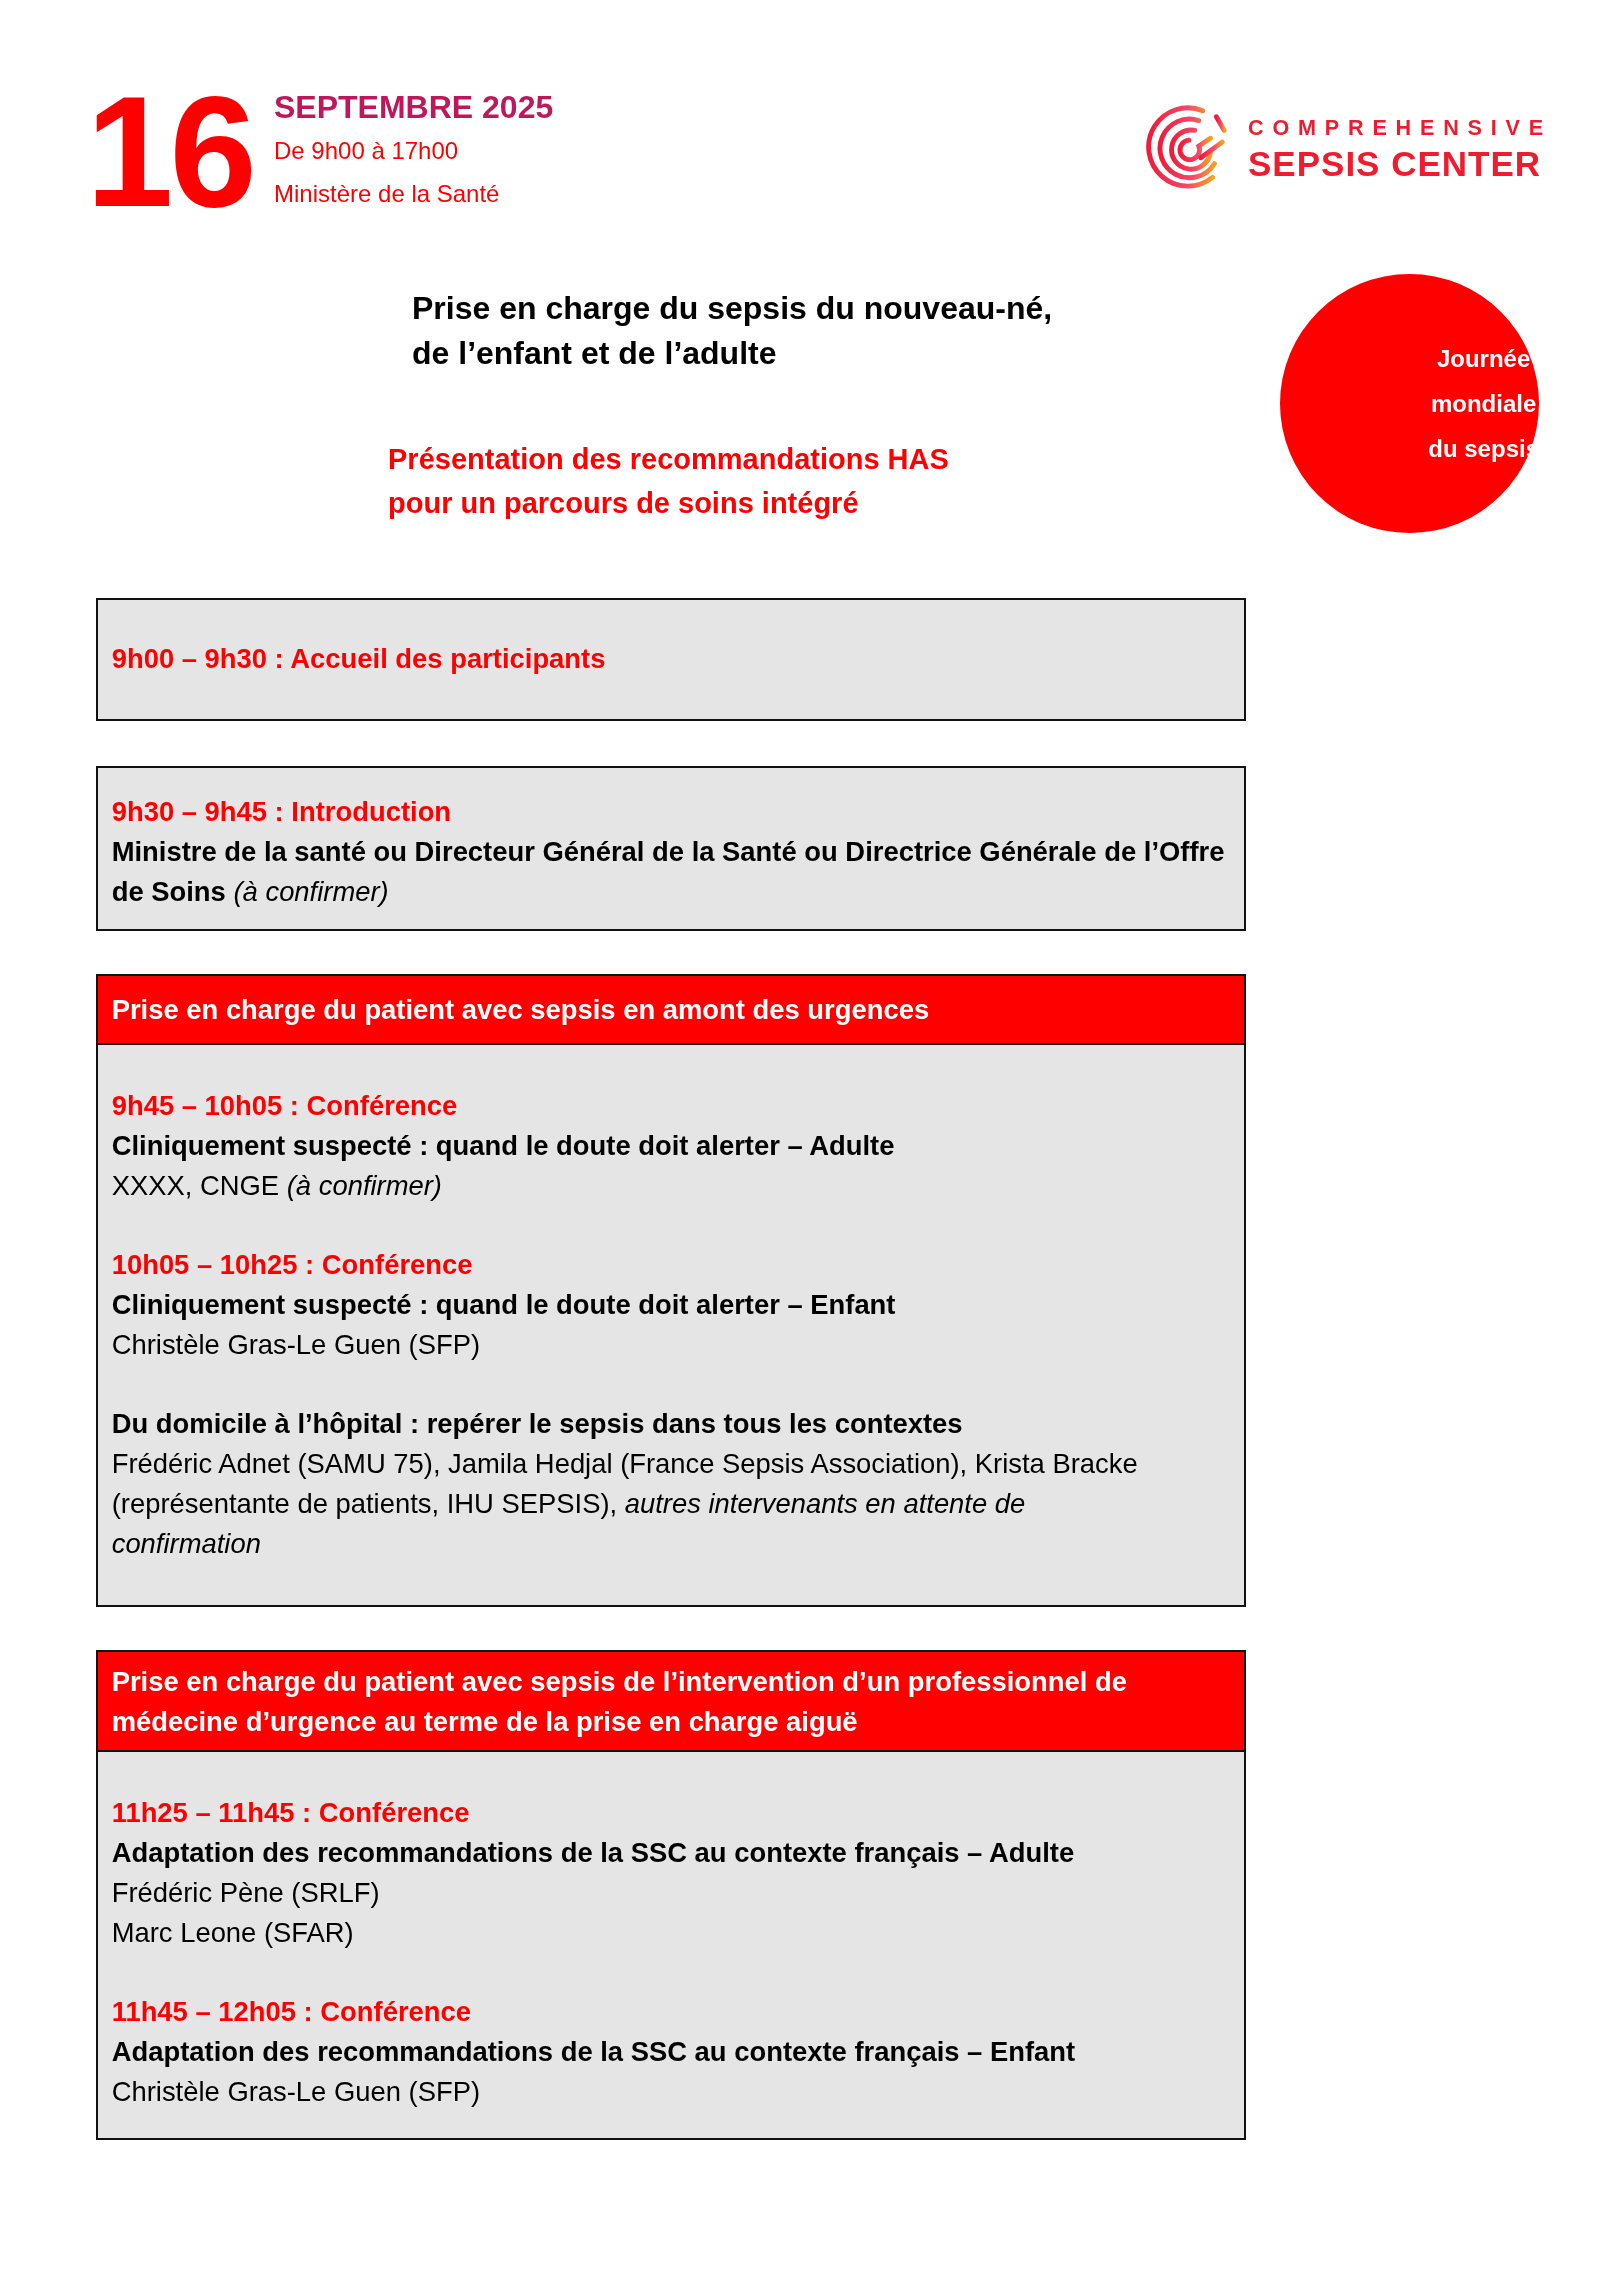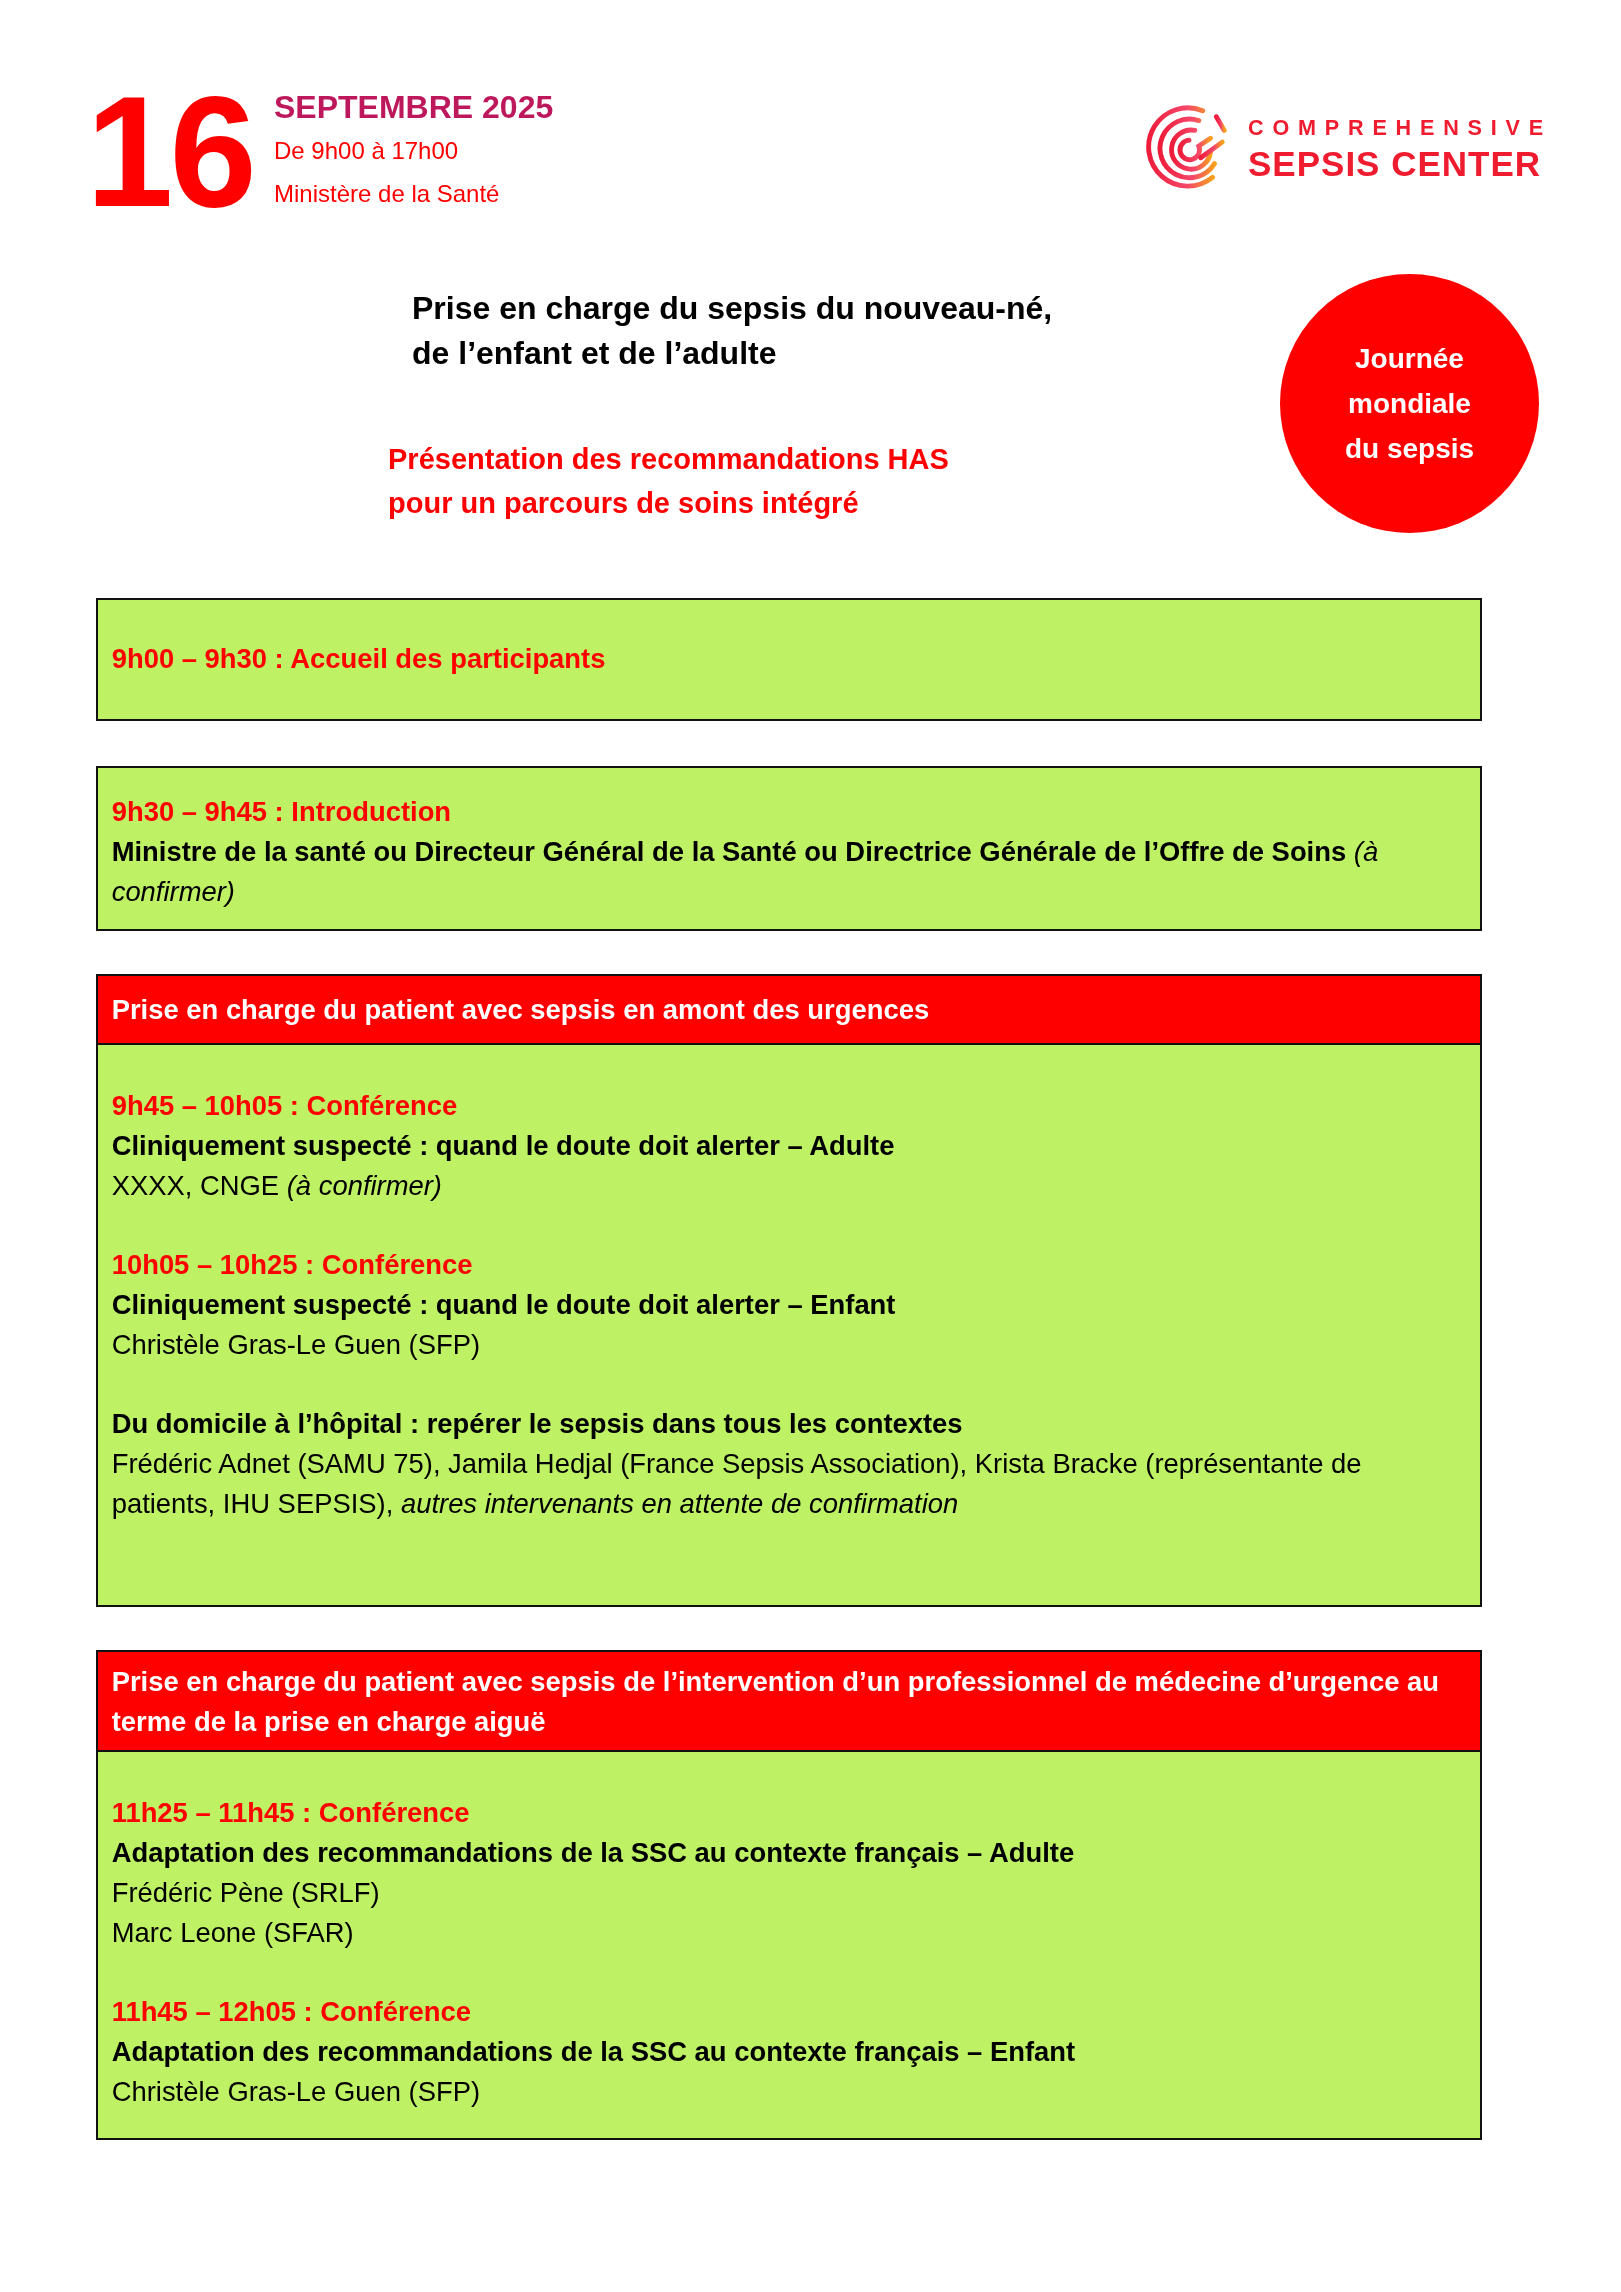--- a/index.html
+++ b/index.html
@@ -16,24 +16,24 @@
   #logo svg { position:absolute; left:0; top:0; }
   #logo .l1 { position:absolute; left:106px; top:11.8px; font-size:21.6px; font-weight:bold;
               letter-spacing:8.8px; color:#ee1c2e; }
   #logo .l2 { position:absolute; left:106px; top:41px; font-size:35px; font-weight:bold;
               letter-spacing:1px; color:#ee1c2e; line-height:39px; }
 
   #title { position:absolute; left:412px; top:286px; font-size:32px; font-weight:bold; line-height:45px; }
   #subtitle { position:absolute; left:388px; top:437px; font-size:29px; font-weight:bold; color:#ff0000; line-height:44px; }
 
   #badge { position:absolute; left:1280px; top:274px; width:259px; height:259px; border-radius:50%;
-           background:#ff0000; color:#fff; font-weight:bold; font-size:28px; line-height:45px;
-           display:flex; align-items:center; justify-content:center; text-align:center; }
+           background:#ff0000; color:#fff; font-weight:bold; font-size:24px; line-height:45px;
+           display:flex; align-items:center; justify-content:flex-end; text-align:center; }
 
-  .box { position:absolute; left:96px; width:1386px; border:2.9px solid #111; box-sizing:border-box; background:#bef264; }
+  .box { position:absolute; left:96px; width:1150px; border:2.9px solid #111; box-sizing:border-box; background:#e5e5e5; }
   .box .content { padding:0 13.7px; }
   .time { font-size:27.4px; font-weight:bold; color:#ff0000; line-height:40px; }
   .talk { font-size:27.4px; font-weight:bold; line-height:40px; }
   .speakers { font-size:27.4px; line-height:40px; }
   .speakers i, .talk i { font-weight:normal; font-style:italic; }
   .sec-header { background:#ff0000; color:#fff; font-weight:bold; font-size:27.4px; line-height:40px;
                 padding:13.7px 13.7px; border-bottom:2.9px solid #111; }
   .session { margin-top:39px; }
   .session:first-child { margin-top:0; }
 </style>

